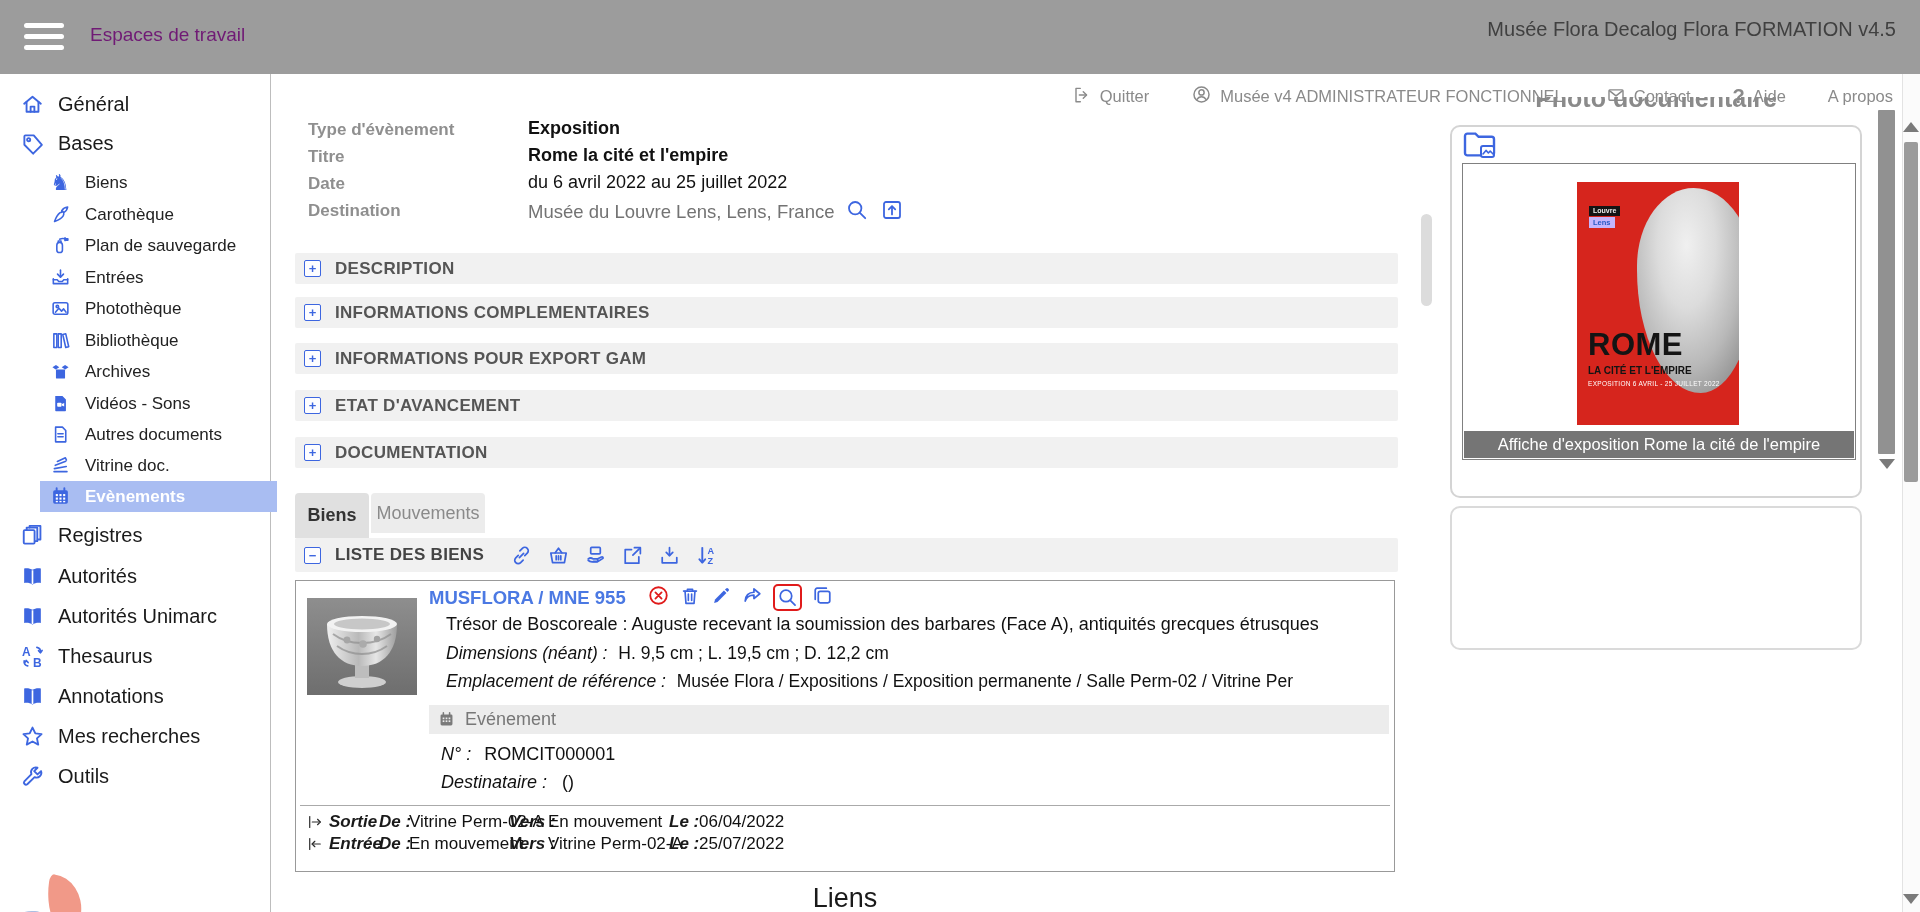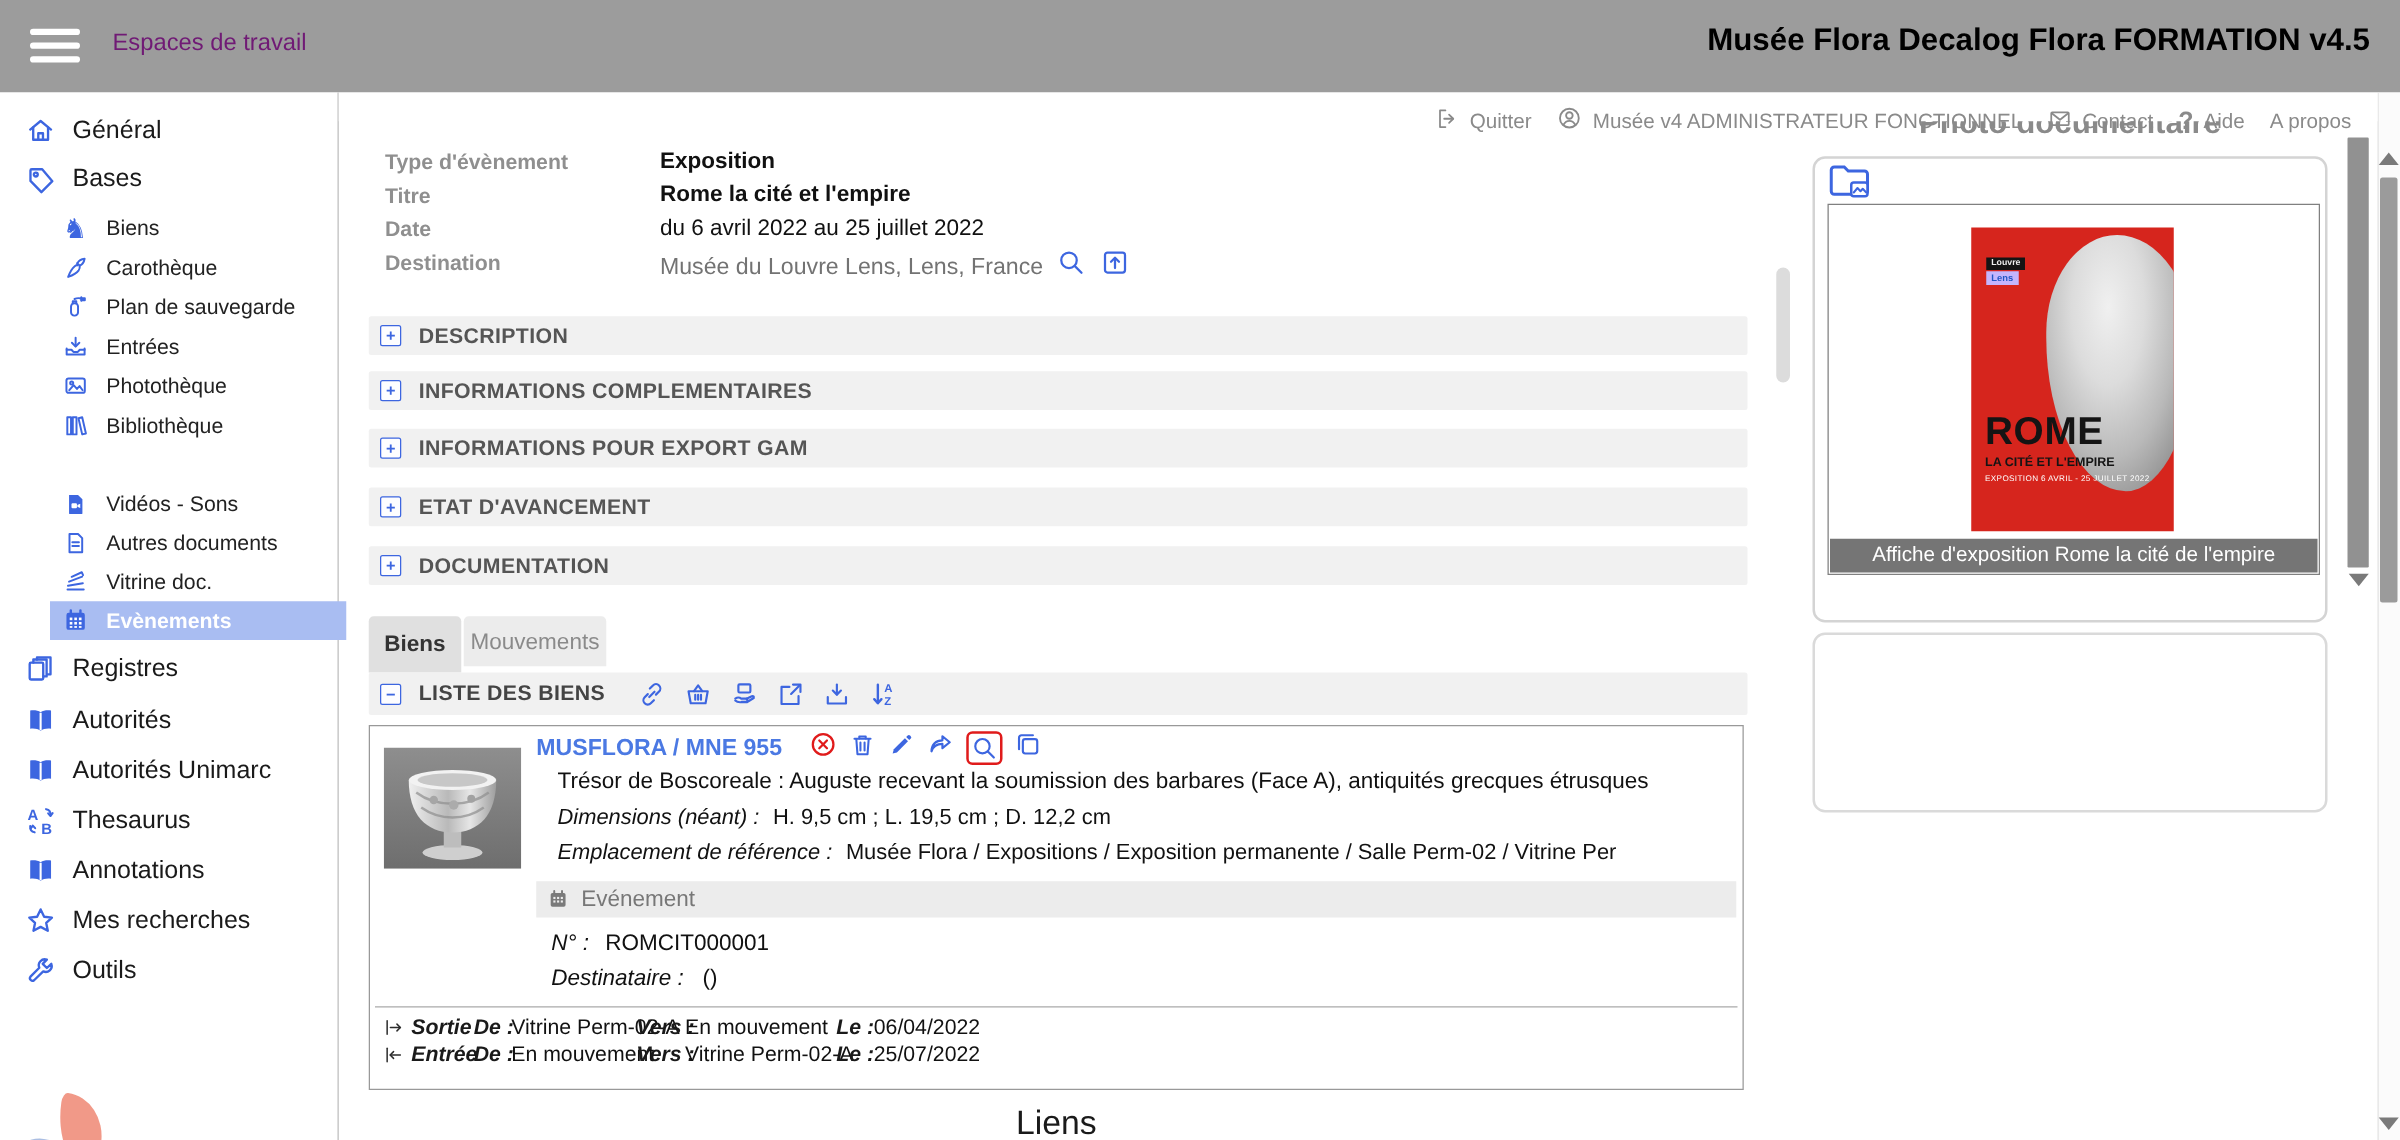--- a/index.html
+++ b/index.html
@@ -9,38 +9,38 @@
   svg.st{fill:none;stroke:#3d66e0;stroke-width:1.8;stroke-linecap:round;stroke-linejoin:round}
   svg.fil{fill:#3d66e0;stroke:none}
   svg.gst{fill:none;stroke:#8a8a8a;stroke-width:1.7;stroke-linecap:round;stroke-linejoin:round}
   svg.dst{fill:none;stroke:#2b2b2b;stroke-width:1.5;stroke-linecap:round;stroke-linejoin:round}
 
   
   .topbar{left:0;top:0;width:1920px;height:74px;background:#9c9c9c}
   .burger{left:24px;top:23px;width:40px;height:28px;cursor:pointer}
   .burger span{display:block;height:5px;border-radius:3px;background:#fff;margin-bottom:6px}
   .ws-label{left:90px;top:24px;font-size:19px;color:#701a75}
-  .app-title{right:24px;top:18px;font-size:25px;font-weight:bold;color:#000000}
+  .app-title{right:24px;top:18px;font-size:20px;font-weight:normal;color:#404040}
 
   
   .sidebar{left:0;top:74px;width:270px;height:838px;background:#fff;border-right:1px solid #bdbdbd}
   .srow{display:flex;align-items:center;position:absolute;left:0;cursor:pointer;white-space:nowrap}
   .lvl1{height:36px;font-size:20px;color:#1a1a1a;padding-left:19px;gap:13px;width:251px}
   .lvl2{height:31px;font-size:17px;color:#222;left:40px;width:230px;padding-left:7px;gap:12px}
   .lvl2.sel{background:#a9bdf2;color:#fff;font-weight:bold}
   .sic{width:26px;display:flex;justify-content:center;align-items:center;flex:none}
   .knight{font-size:22px;color:#3d66e0;line-height:1}
 
   
   .logo{left:14px;top:800px;width:250px;height:105px}
   .petal{position:absolute;border-radius:12% 88% 22% 78% / 14% 62% 38% 86%}
 
   
   .cover{left:271px;top:74px;width:1631px;height:23px;background:#fff;z-index:3}
-  .umenu{top:84px;right:39px;display:flex;gap:20px;color:#8a8a8a;
+  .umenu{top:84px;right:27px;display:flex;gap:42px;color:#8a8a8a;
          font-size:16.5px;z-index:4}
   .umitem{display:flex;gap:8px;align-items:center;cursor:pointer}
   .help-glyph{font-size:20px;font-weight:bold;color:#8a8a8a}
 
   
   .flabel{left:308px;color:#8f8f8f;font-weight:bold;font-size:17px}
   .fvalue{left:528px;font-size:18px}
   .bold{font-weight:bold}
   .dest-row{left:528px;top:198px;display:flex;align-items:center;gap:11px}
   .link{color:#737373;font-size:18.5px;cursor:pointer}
@@ -199,20 +199,30 @@
   </div>
   <div class="srow lvl2" style="top:251px">
     <span class="sic">
         <svg class="st" width="21" height="21" viewBox="0 0 24 24">
           <path d="M4.4 4.4h3.4V20H4.4z"></path>
           <path d="M9.4 4.4h3.4V20H9.4z"></path>
           <path d="M14.6 5.2l3.4-.8 3.4 14.8-3.4.8z"></path>
         </svg>
       </span>
     <span>Bibliothèque</span>
+  </div>
+  <div class="srow lvl2" style="top:282px">
+    <span class="sic">
+        <svg class="fil" width="21" height="21" viewBox="0 0 24 24">
+          <path d="M6.8 9.8h10.4V19a1 1 0 0 1-1 1H7.8a1 1 0 0 1-1-1z"></path>
+          <path d="M6.6 9.6 2.8 7.2l4-2.6 3.8 2.4z"></path>
+          <path d="M17.4 9.6l3.8-2.4-4-2.6-3.8 2.4z"></path>
+        </svg>
+      </span>
+    <span>Archives</span>
   </div>
   <div class="srow lvl2" style="top:314px">
     <span class="sic">
         <svg class="fil" width="21" height="21" viewBox="0 0 24 24">
           <path d="M6 3.4h8.2l4 4V20a.8.8 0 0 1-.8.8H6.8A.8.8 0 0 1 6 20z"></path>
           <rect x="8.2" y="11" width="5" height="4.6" rx="1" fill="#fff"></rect>
           <path d="M13.6 12.6l2.6-1.2v4l-2.6-1.2z" fill="#fff"></path>
         </svg>
       </span>
     <span>Vidéos - Sons</span>

